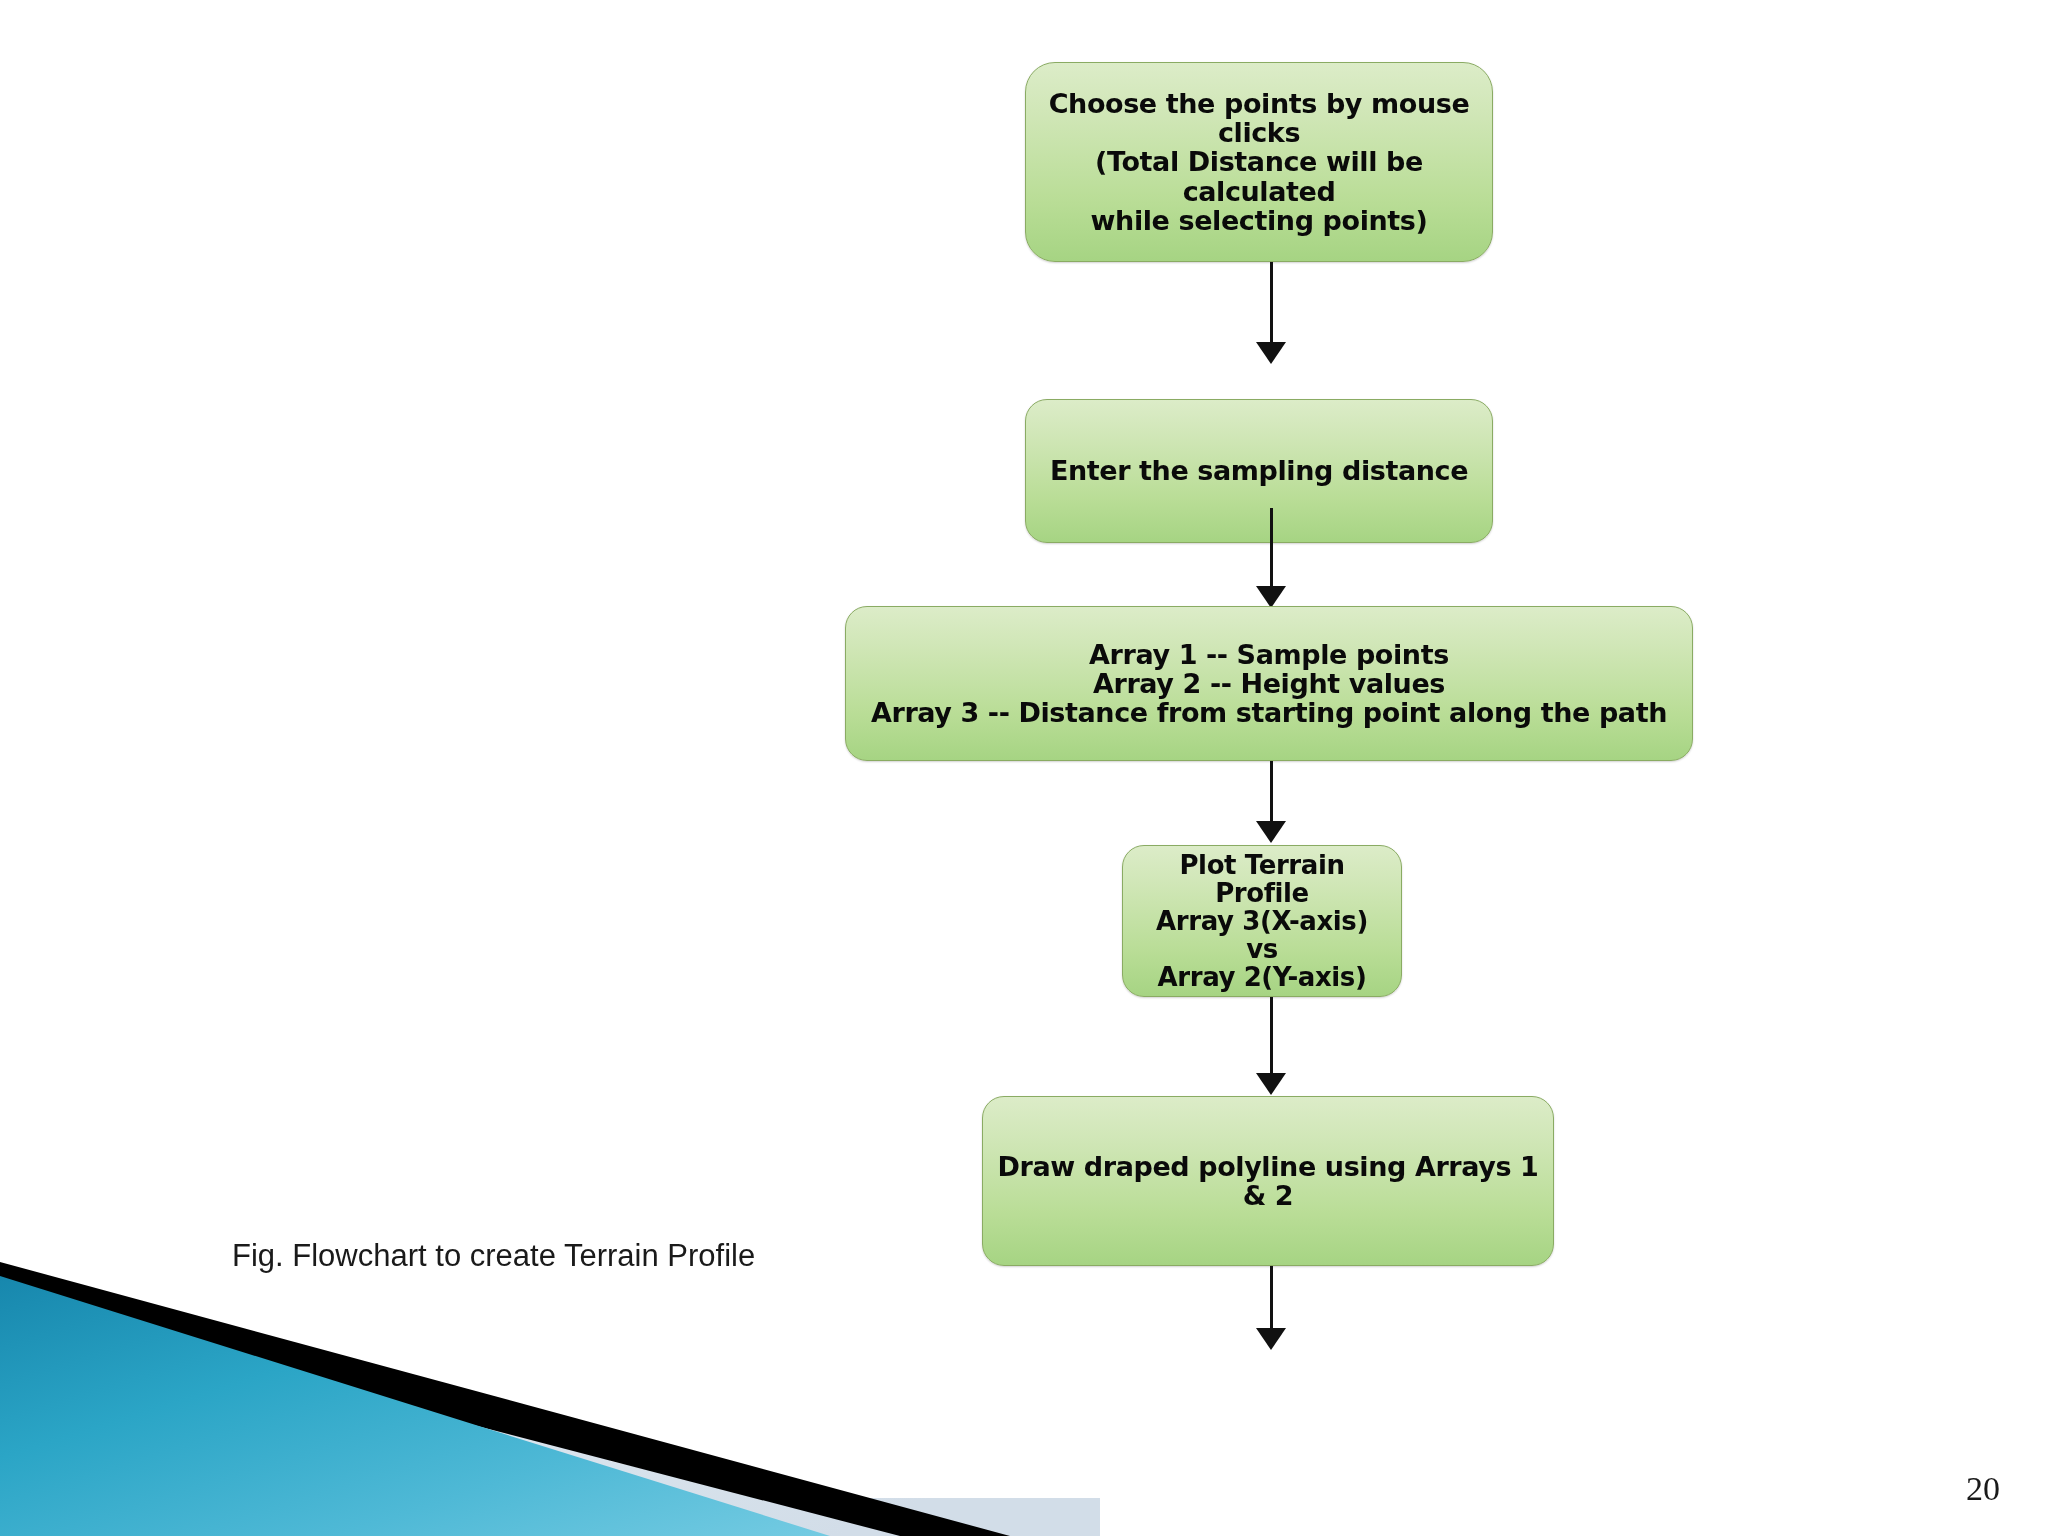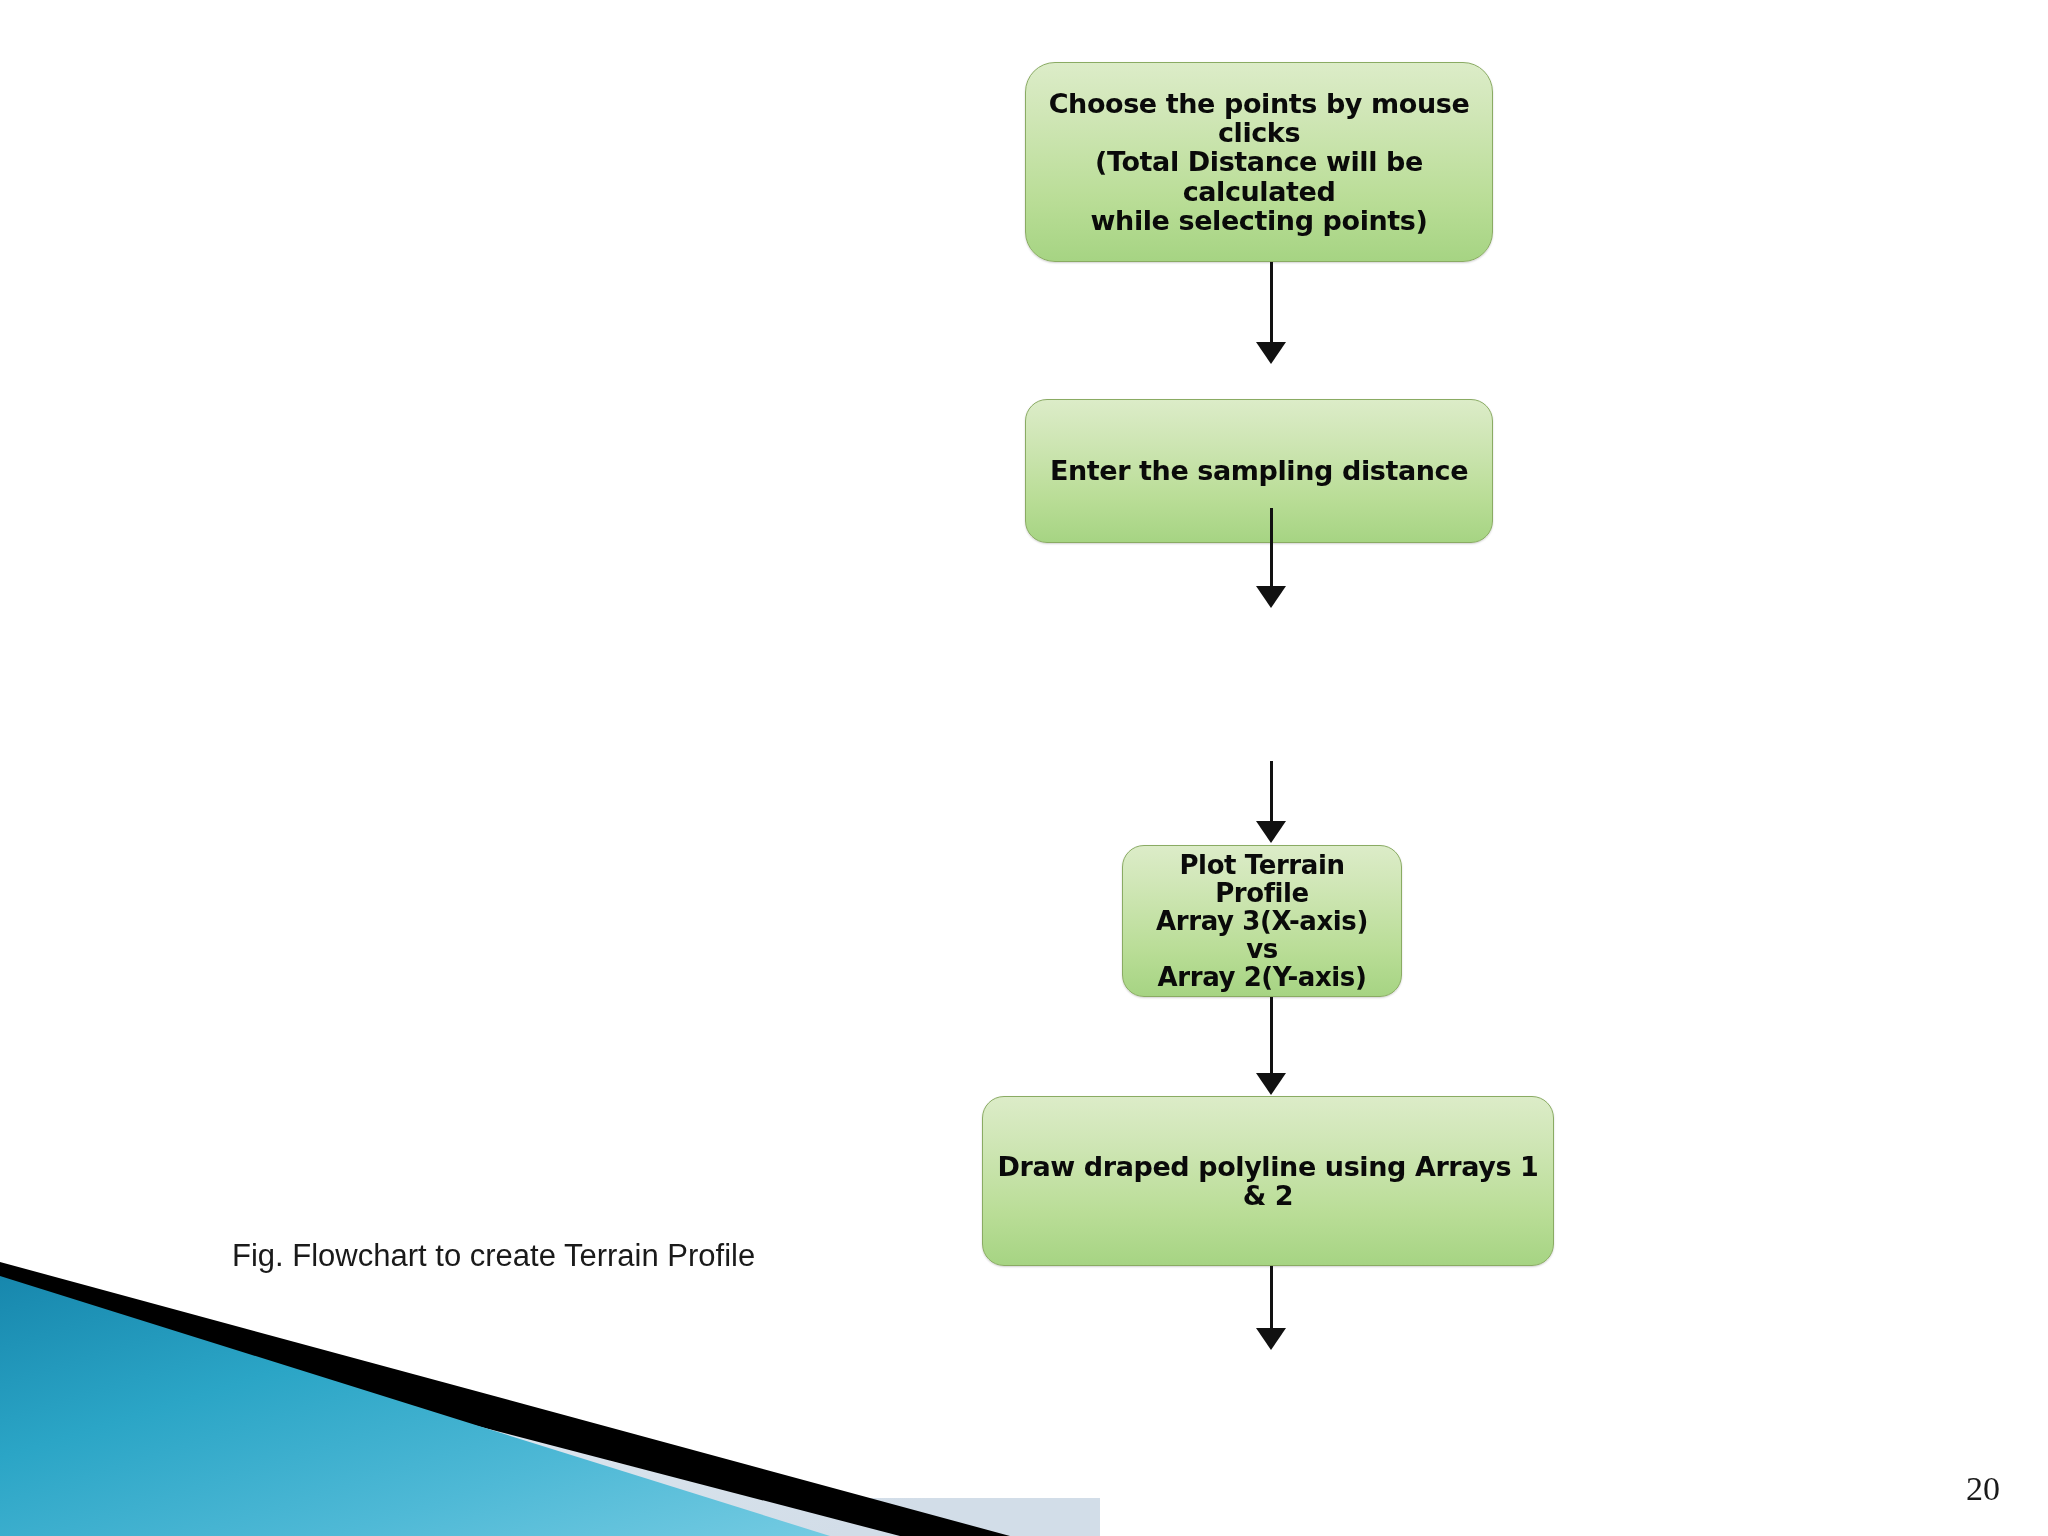--- a/index.html
+++ b/index.html
@@ -161,20 +161,25 @@
     <div class="connector" id="connector-1"></div>
     <div class="arrowhead" id="arrowhead-1"></div>
 
     <div class="node" id="node-sampling">
       <span class="node-label">Enter the sampling distance</span>
     </div>
 
     <div class="connector" id="connector-2"></div>
     <div class="arrowhead" id="arrowhead-2"></div>
 
+    <div class="node" id="node-arrays">
+      <span class="node-label">Array 1 -- Sample points
+Array 2 -- Height values
+Array 3 -- Distance from starting point along the path</span>
+    </div>
 
     <div class="connector" id="connector-3"></div>
     <div class="arrowhead" id="arrowhead-3"></div>
 
     <div class="node" id="node-plot-profile">
       <span class="node-label">Plot Terrain Profile
 Array 3(X-axis)
 vs
 Array 2(Y-axis)</span>
     </div>

